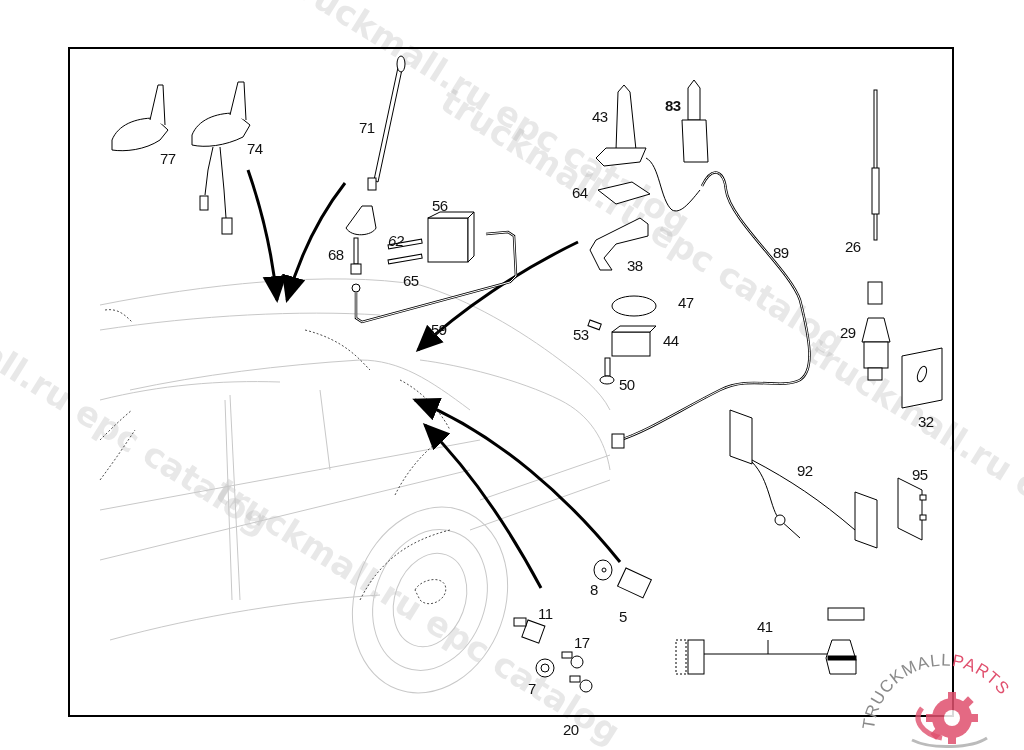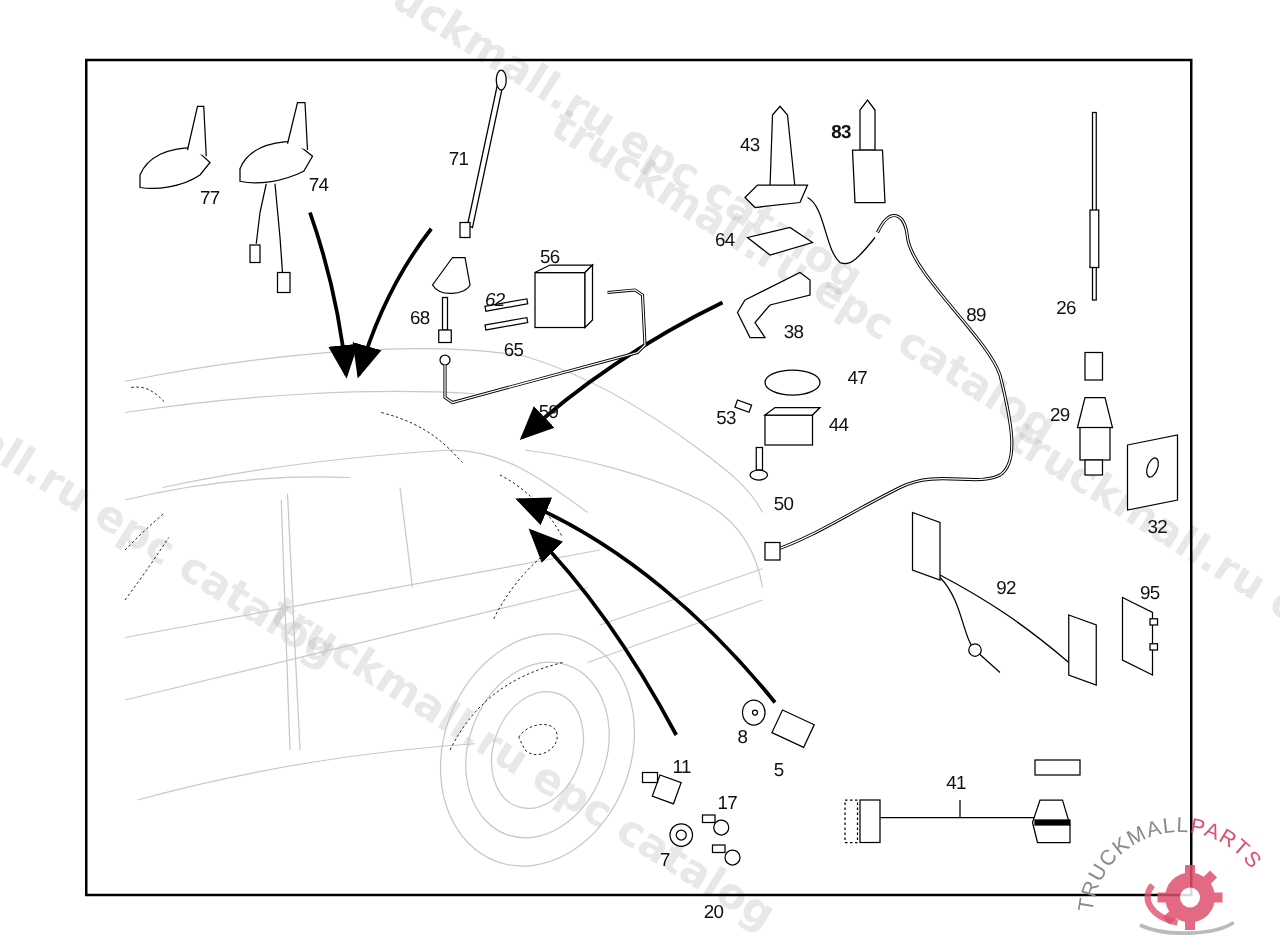--- a/index.html
+++ b/index.html
@@ -240,21 +240,21 @@
   <span class="callout" style="left:403px;top:273px;">65</span>
   <span class="callout" style="left:432px;top:198px;">56</span>
   <span class="callout" style="left:431px;top:322px;">59</span>
   <span class="callout" style="left:592px;top:109px;">43</span>
   <span class="callout" style="left:665px;top:98px;font-weight:bold;">83</span>
   <span class="callout" style="left:572px;top:185px;">64</span>
   <span class="callout" style="left:627px;top:258px;text-align:center;">38</span>
   <span class="callout" style="left:678px;top:295px;">47</span>
   <span class="callout" style="left:573px;top:327px;">53</span>
   <span class="callout" style="left:663px;top:333px;">44</span>
-  <span class="callout" style="left:619px;top:396px;">50</span>
+  <span class="callout" style="left:619px;top:377px;">50</span>
   <span class="callout" style="left:773px;top:245px;">89</span>
   <span class="callout" style="left:845px;top:195px;margin-top:44px;">26</span>
   <span class="callout" style="left:840px;top:325px;">29</span>
   <span class="callout" style="left:918px;top:414px;">32</span>
   <span class="callout" style="left:797px;top:463px;">92</span>
   <span class="callout" style="left:912px;top:467px;">95</span>
   <span class="callout" style="left:590px;top:582px;">8</span>
   <span class="callout" style="left:619px;top:609px;">5</span>
   <span class="callout" style="left:538px;top:606px;">11</span>
   <span class="callout" style="left:574px;top:635px;text-align:right;">17</span>

